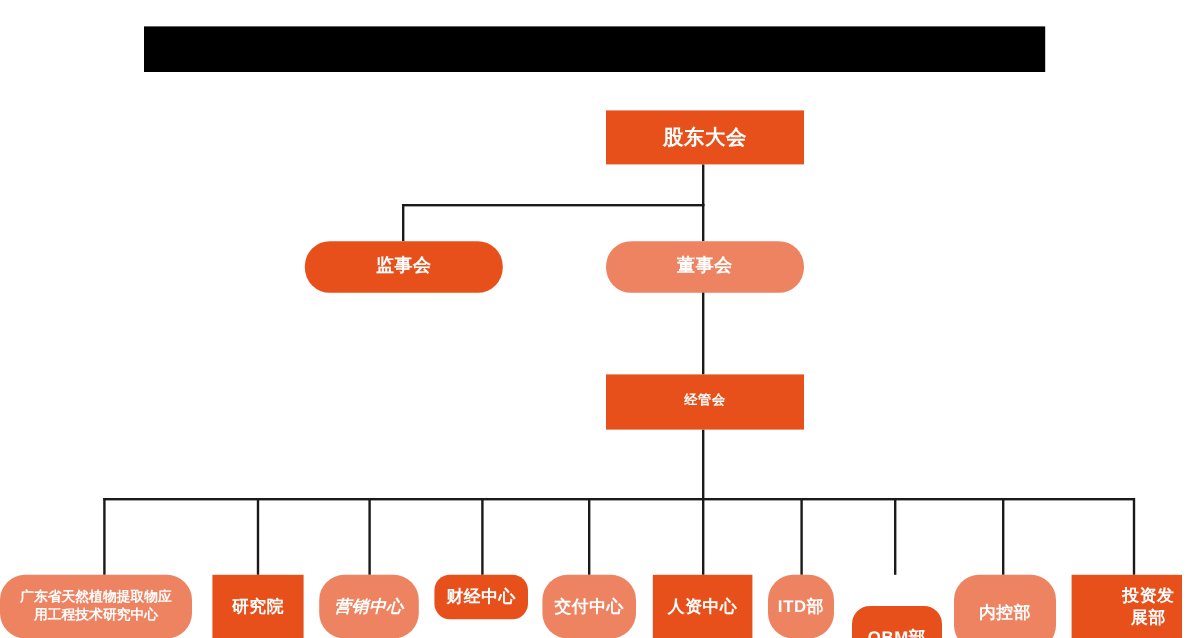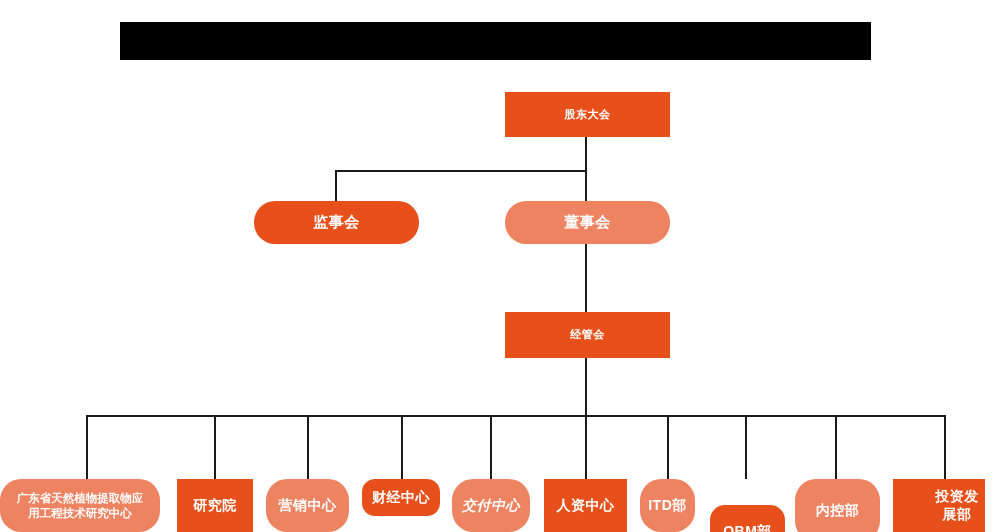--- a/index.html
+++ b/index.html
@@ -40,21 +40,21 @@
     text-align: center;
     color: #ffffff;
     font-weight: bold;
     line-height: 1.25;
     letter-spacing: 0.5px;
     padding: 2px 4px;
   }
   .node.dark  { background: #E8501B; }
   .node.light { background: #EE8362; border-radius: 21px; }
 
-  .node.lvl1 { font-size: 11px; }
+  .node.lvl1 { font-size: 17px; }
   .node.lvl2 { font-size: 15px; }
   .node.lvl3 { font-size: 11px; }
   .node.leaf { font-size: 14px; }
   .node.leaf.small { font-size: 11.5px; letter-spacing: 0px; }
 
   
   .line {
     position: absolute;
     background: #1a1a1a;
   }
@@ -98,25 +98,25 @@
 
   <div class="node leaf dark" style="left:177px; top:479px; width:76px; height:53px;">研究院</div>
 
   <div class="node leaf small light" style="left:0px; top:479px; width:160px; height:53px;">
     <span>
       <span>广东省天然植物提取物应</span><br>
       <span>用工程技术研究中心</span>
     </span>
   </div>
 
-  <div class="node leaf light" style="left:266px; top:479px; width:83px; height:53px;">营销中心</div>
+  <div class="node leaf light" style="left:266px; top:479px; width:83px; height:53px;font-style:italic;">营销中心</div>
 
   <div class="node leaf dark" style="left:362px; top:479px; width:78px; height:37px;border-radius:13px;">财经中心</div>
 
-  <div class="node leaf light" style="left:452px; top:479px; width:78px; height:53px;font-style:italic;">交付中心</div>
+  <div class="node leaf light" style="left:452px; top:479px; width:78px; height:53px;">交付中心</div>
 
   <div class="node leaf light" style="left:640px; top:479px; width:55px; height:53px;">ITD部</div>
 
   <div class="node leaf dark" style="left:544px; top:479px; width:83px; height:53px;">人资中心</div>
 
   <div class="node leaf dark" style="left:710px; top:505px; width:75px; height:53px;border-radius:15px;">OBM部</div>
 
   <div class="node leaf light" style="left:795px; top:479px; width:85px; height:63px;">内控部</div>
 
   <div class="node leaf dark" style="left:893px; top:479px; width:92px; height:53px;padding-left:40px;">投资发展部</div>

